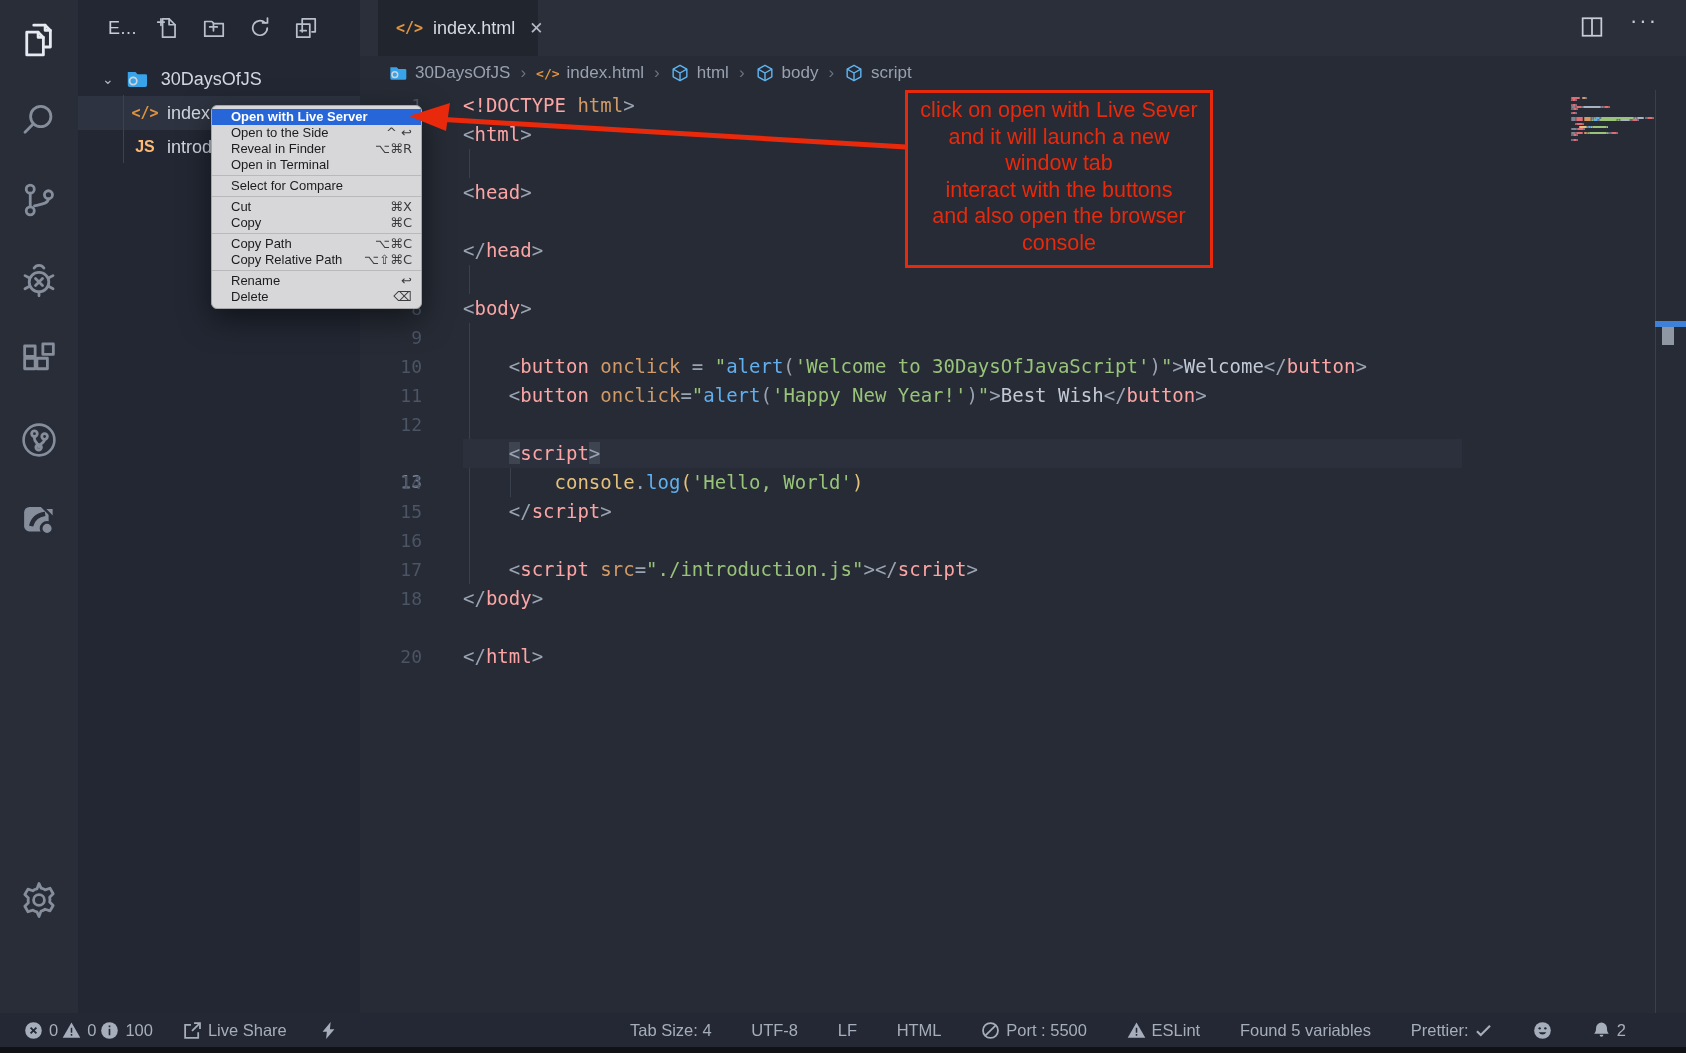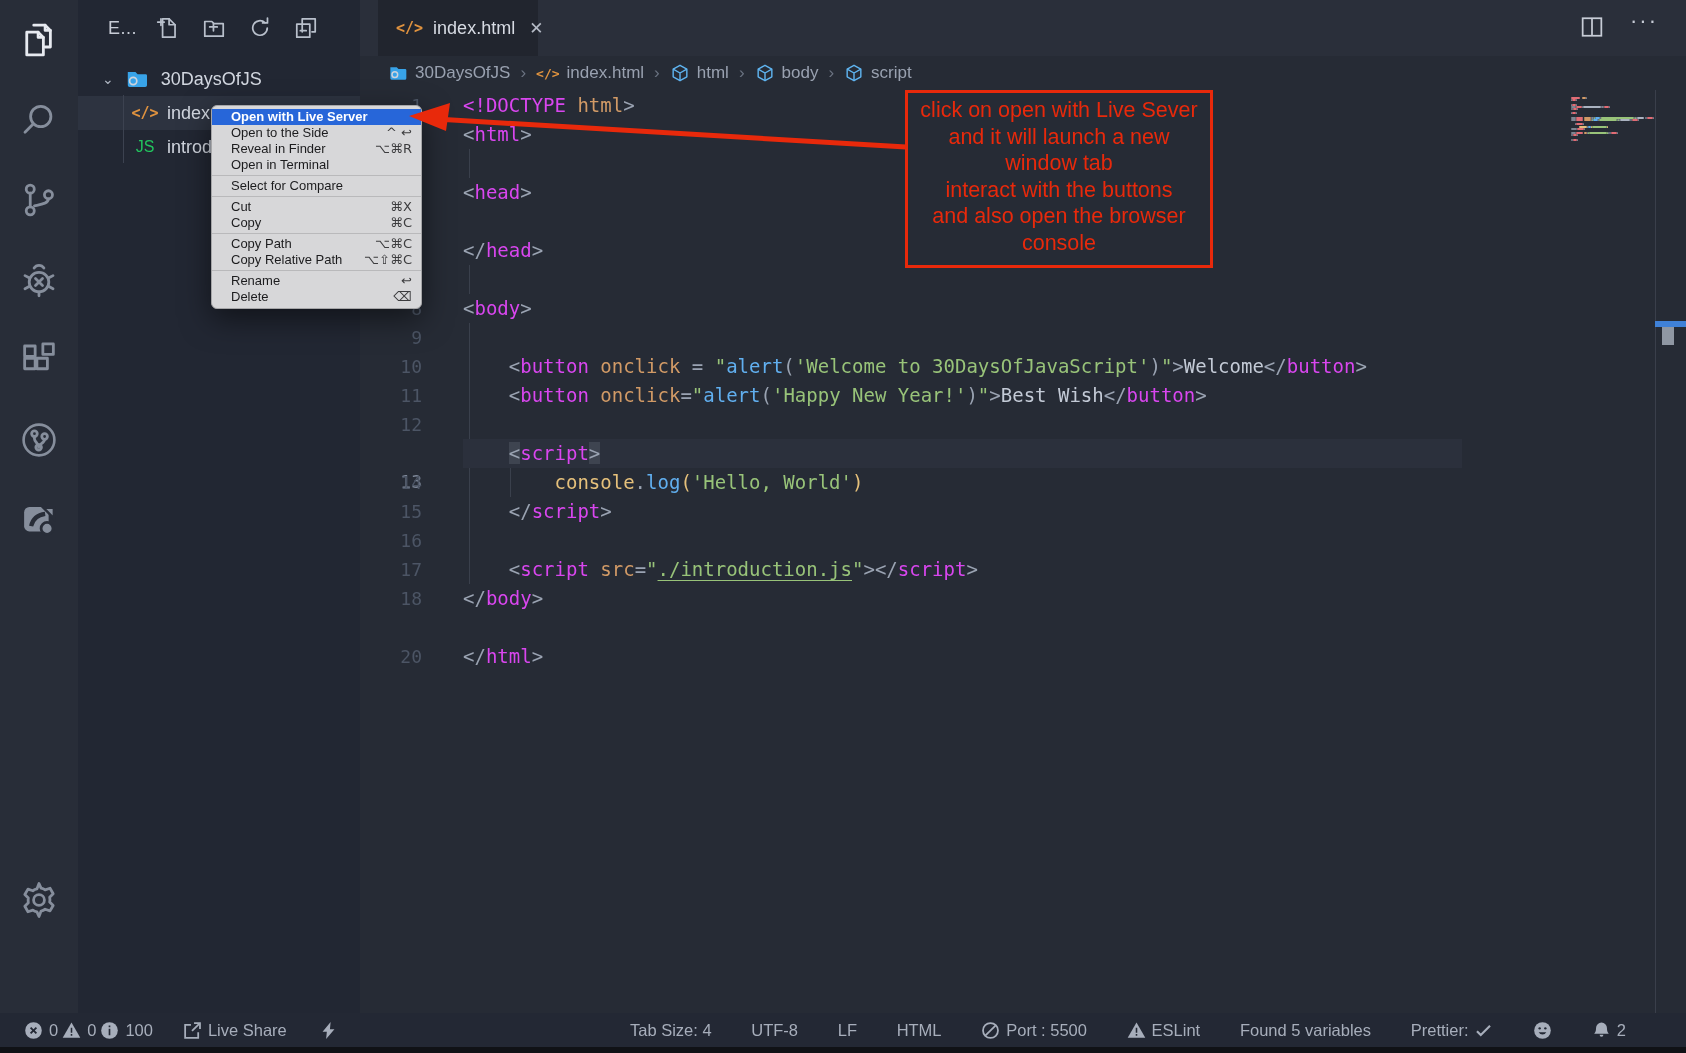--- a/index.html
+++ b/index.html
@@ -16,21 +16,21 @@
   #sb-header{position:absolute;left:0;top:0;width:282px;height:56px;display:flex;align-items:center;}
   #sb-title{color:#c7ccd6;font-size:18px;margin-left:30px;letter-spacing:.5px;}
   .sb-tool{width:30px;height:30px;margin-left:16px;color:#b9c0cc;display:flex;align-items:center;justify-content:center;cursor:pointer;}
   .sb-tool svg{width:26px;height:26px;}
   .tree-row{position:absolute;left:0;width:282px;height:34px;display:flex;align-items:center;color:#d2d7e0;font-size:18px;cursor:pointer;}
   .tree-row.selected{background:#2d3340;}
   .tr-chevron{margin-left:24px;color:#aeb5c1;font-size:14px;}
   .tr-icon{width:26px;display:flex;justify-content:center;margin-left:8px;}
   .indent-guide{position:absolute;left:45px;top:95px;width:1px;height:68px;background:#3c4250;}
   .ficon-html{color:#e0933f;font-weight:bold;font-size:15px;font-family:"DejaVu Sans Mono",monospace;}
-  .ficon-js{color:#22c55e;font-weight:normal;font-size:16px;}
+  .ficon-js{color:#fdba74;font-weight:bold;font-size:16px;}
   
   #tabbar{position:absolute;left:360px;top:0;right:0;height:56px;background:#2a2f3a;}
   #tab-active{position:absolute;left:18px;top:0;width:160px;height:56px;background:#21252e;display:flex;align-items:center;cursor:pointer;}
   #tab-active .ficon-html{margin-left:18px;}
   #tab-label{color:#d7dbe3;font-size:18px;margin-left:10px;}
   #tab-close{margin-left:14px;color:#b4bac5;font-size:17px;cursor:pointer;}
   .ed-action{position:absolute;top:13px;color:#c7ccd6;cursor:pointer;}
   .ed-action svg{width:28px;height:28px;}
   #breadcrumbs{position:absolute;left:360px;top:56px;right:0;height:34px;background:#262b35;display:flex;align-items:center;color:#99a1b0;font-size:17px;}
   .bc-item{display:flex;align-items:center;margin-left:10px;cursor:pointer;}
@@ -40,24 +40,24 @@
   
   #code{position:absolute;left:360px;top:90px;right:0;bottom:40px;background:#262b35;}
   .cline{position:absolute;left:0;right:0;height:29px;}
   .cl-bg{position:absolute;left:103px;right:224px;top:0;bottom:0;background:#2b303c;}
   .cl-num{position:absolute;left:0;top:0;width:62px;text-align:right;color:#4c5565;
           font-family:"DejaVu Sans Mono",monospace;font-size:18px;line-height:29px;}
   .cline.cur .cl-num{color:#7e8899;margin-top:28px;}
   .cl-text{position:absolute;left:103px;top:0;white-space:pre;font-family:"DejaVu Sans Mono",monospace;
            font-size:19px;line-height:29px;color:#a9b1bf;}
   .guide{position:absolute;top:0;width:1px;height:29px;background:#3a404c;}
-  .tk-pun{color:#9aa3b2;} .tk-tag{color:#d946ef;} .tk-attr{color:#d19a66;}
+  .tk-pun{color:#9aa3b2;} .tk-tag{color:#fca5a5;} .tk-attr{color:#d19a66;}
   .tk-str{color:#98c379;} .tk-fn{color:#61afef;} .tk-txt{color:#c3cad6;}
   .tk-obj{color:#e5c07b;} .tk-paren{color:#e5c07b;}
-  .tk-link{color:#98c379;text-decoration:underline;text-underline-offset:4px;cursor:pointer;}
+  .tk-link{color:#98c379;text-underline-offset:4px;cursor:pointer;}
   .tk-hlw{color:#9aa3b2;background:#3e4450;}
   
   #minimap{position:absolute;left:1571px;top:97px;width:84px;height:50px;}
   .mm-bar{position:absolute;height:2px;border-radius:1px;}
   #ed-divider{position:absolute;left:1655px;top:90px;width:1px;bottom:40px;background:#3a3f4b;}
   #ovr-blue{position:absolute;left:1655px;top:321px;width:31px;height:6px;background:#3f81d8;}
   #scroll-thumb{position:absolute;left:1662px;top:327px;width:12px;height:18px;background:#8f97a3;cursor:pointer;}
   
   #ctxmenu{position:absolute;left:211px;top:105px;width:209px;background:#d7d7d9;border:1px solid #a6a6a8;
            border-radius:6px;box-shadow:0 10px 30px rgba(0,0,0,.5);padding:3px 0;z-index:50;

